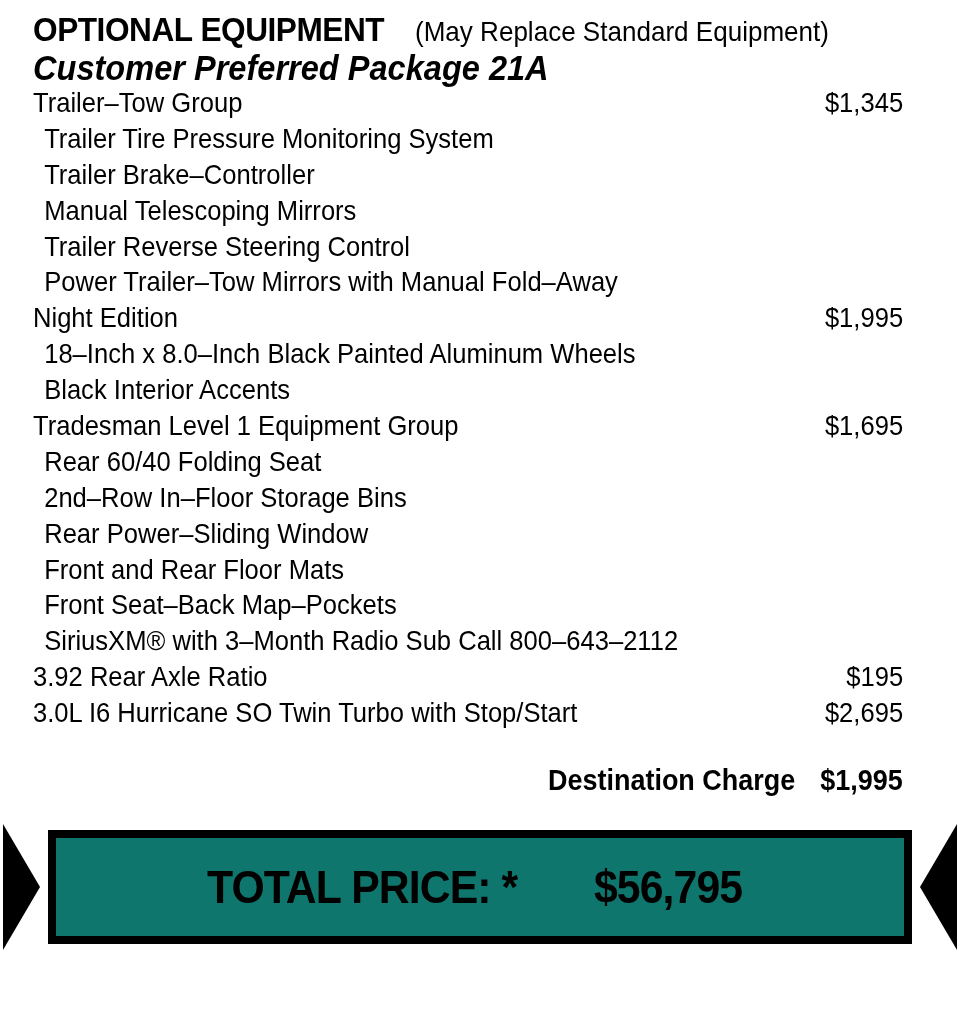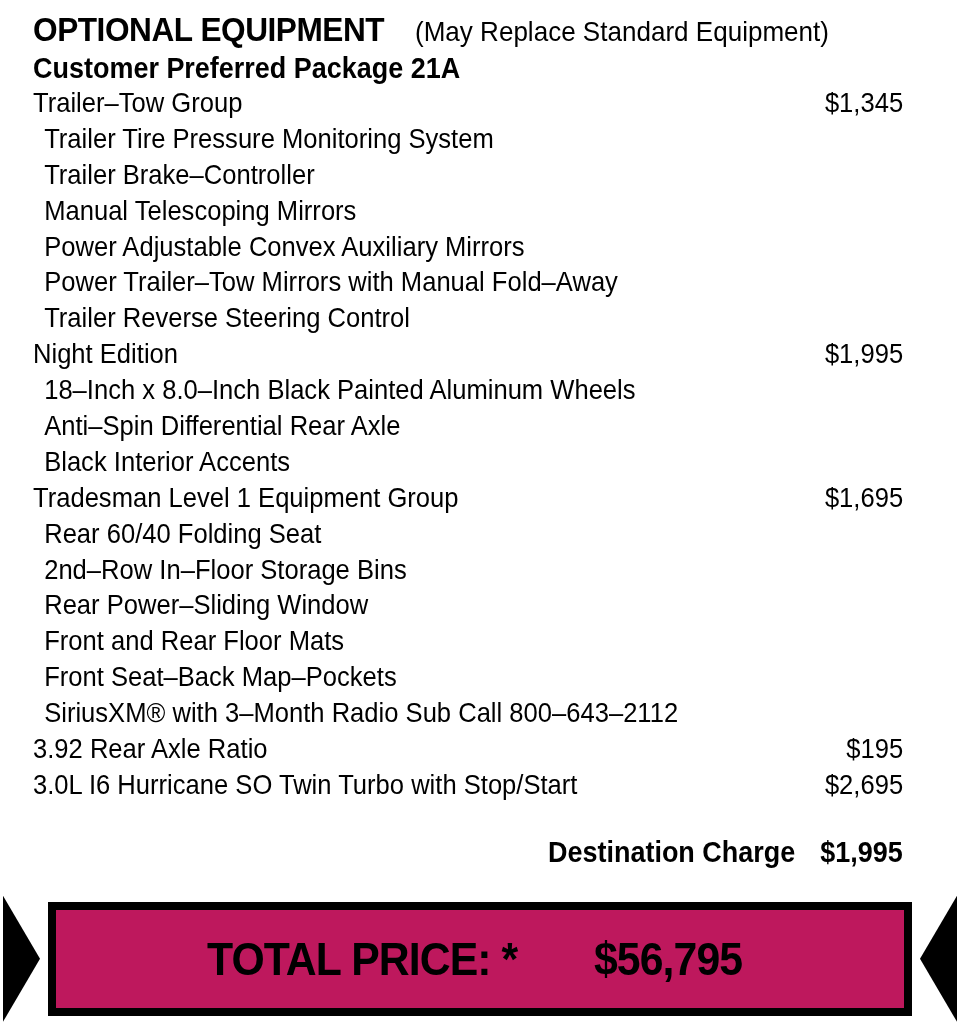--- a/index.html
+++ b/index.html
@@ -23,21 +23,21 @@
   .header-line1 {
     display: flex;
     align-items: baseline;
     gap: 4px;
     line-height: 38px;
     white-space: nowrap;
   }
   .h-title { font-weight: bold; font-size: 34px; letter-spacing: -0.5px; }
   .h-sub   { font-size: 28px; }
 
-  .header-line2 { font-weight: bold; font-size: 29px; line-height: 34px; }
+  .header-line2 { font-weight: bold; font-size: 35px; line-height: 34px; font-style: italic; }
 
   #options { margin-top: 0; }
   .opt-row {
     display: flex;
     justify-content: space-between;
     align-items: baseline;
     height: 35.9px;
     line-height: 35.9px;
     font-size: 27.5px;
     gap: 28px;
@@ -68,21 +68,21 @@
     background: #000000;
   }
   .arrow-left  { clip-path: polygon(0 0, 100% 50%, 0 100%); }
   .arrow-right { clip-path: polygon(100% 0, 0 50%, 100% 100%); }
   .total-box {
     flex: 1;
     margin: 0 8px;
     height: 114px;
     box-sizing: border-box;
     border: 8px solid #000000;
-    background: #be185d;
+    background: #0f766e;
     display: flex;
     align-items: center;
     justify-content: center;
     gap: 54px;
   }
   .total-label, .total-value {
     font-weight: bold;
     font-size: 46px;
     letter-spacing: -1px;
   }
@@ -113,41 +113,33 @@
   </div>
         <div class="opt-row sub">
     <span class="opt-label cond">Trailer Brake–Controller</span>
     <span class="opt-price cond-r"></span>
   </div>
         <div class="opt-row sub">
     <span class="opt-label cond">Manual Telescoping Mirrors</span>
     <span class="opt-price cond-r"></span>
   </div>
         <div class="opt-row sub">
-    <span class="opt-label cond">Power Adjustable Convex Auxiliary Mirrors</span>
+    <span class="opt-label cond">Trailer Reverse Steering Control</span>
     <span class="opt-price cond-r"></span>
   </div>
         <div class="opt-row sub">
     <span class="opt-label cond">Power Trailer–Tow Mirrors with Manual Fold–Away</span>
-    <span class="opt-price cond-r"></span>
-  </div>
-        <div class="opt-row sub">
-    <span class="opt-label cond">Trailer Reverse Steering Control</span>
     <span class="opt-price cond-r"></span>
   </div>
         <div class="opt-row">
     <span class="opt-label cond">Night Edition</span>
     <span class="opt-price cond-r">$1,995</span>
   </div>
         <div class="opt-row sub">
     <span class="opt-label cond">18–Inch x 8.0–Inch Black Painted Aluminum Wheels</span>
-    <span class="opt-price cond-r"></span>
-  </div>
-        <div class="opt-row sub">
-    <span class="opt-label cond">Anti–Spin Differential Rear Axle</span>
     <span class="opt-price cond-r"></span>
   </div>
         <div class="opt-row sub">
     <span class="opt-label cond">Black Interior Accents</span>
     <span class="opt-price cond-r"></span>
   </div>
         <div class="opt-row">
     <span class="opt-label cond">Tradesman Level 1 Equipment Group</span>
     <span class="opt-price cond-r">$1,695</span>
   </div>

